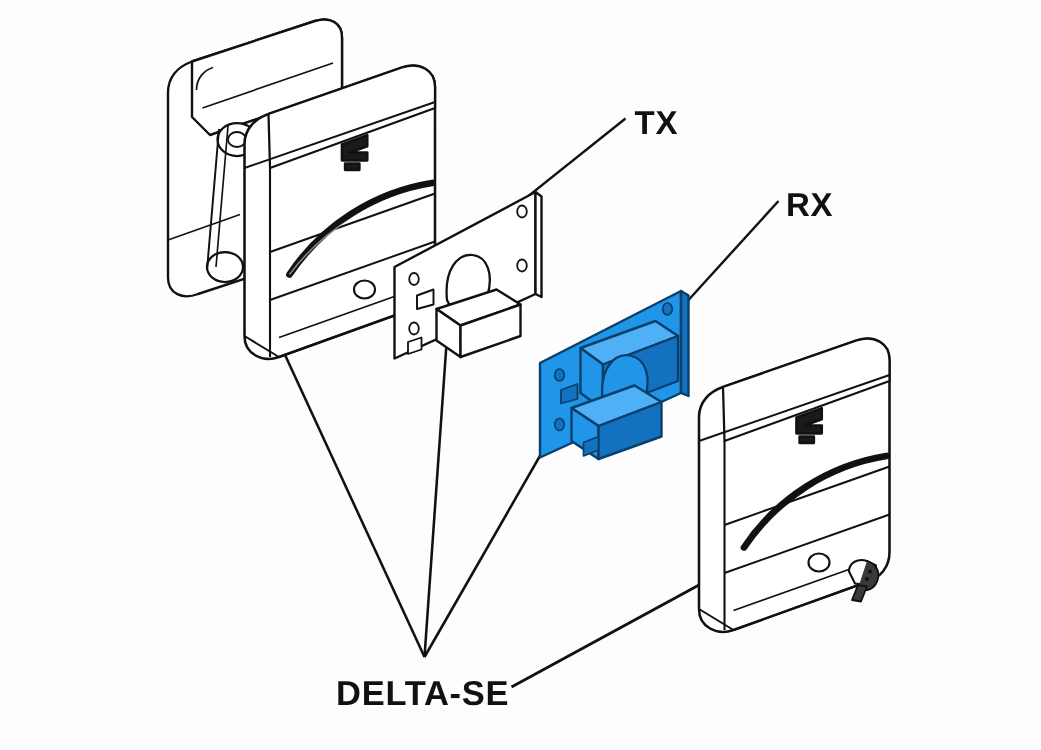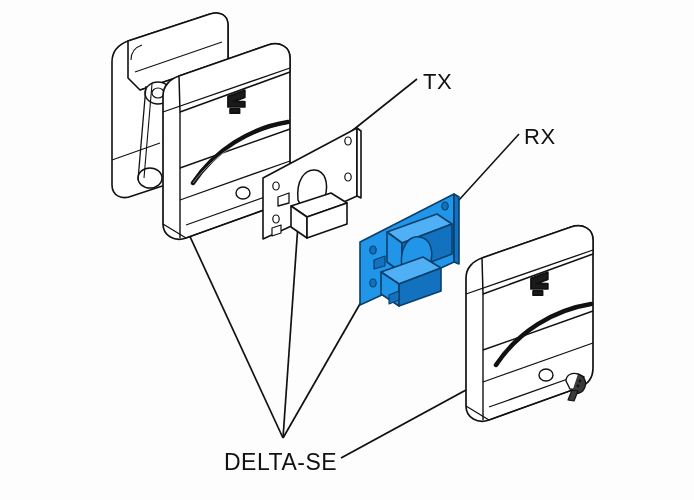--- a/index.html
+++ b/index.html
@@ -3,21 +3,21 @@
 <meta charset="utf-8">
 <style>
   html,body{margin:0;padding:0;}
   body{
     width:694px;height:500px;
     background:#fdfdfd;
     font-family:"Liberation Sans", sans-serif;
     overflow:hidden;
     position:relative;
   }
-  #diagram-root{position:absolute;left:0;top:0;width:694px;height:500px;}
+  #diagram-root{position:absolute;left:0;top:0;width:694px;height:500px;font-weight:bold;}
   svg.scene{position:absolute;left:0;top:0;width:694px;height:500px;display:block;}
   .lbl{
     font-family:"Liberation Sans", sans-serif;
     fill:#111;
     font-size:22px;
     letter-spacing:0.5px;
   }
   .lbl-main{font-size:23px;}
 </style>
 </head>

